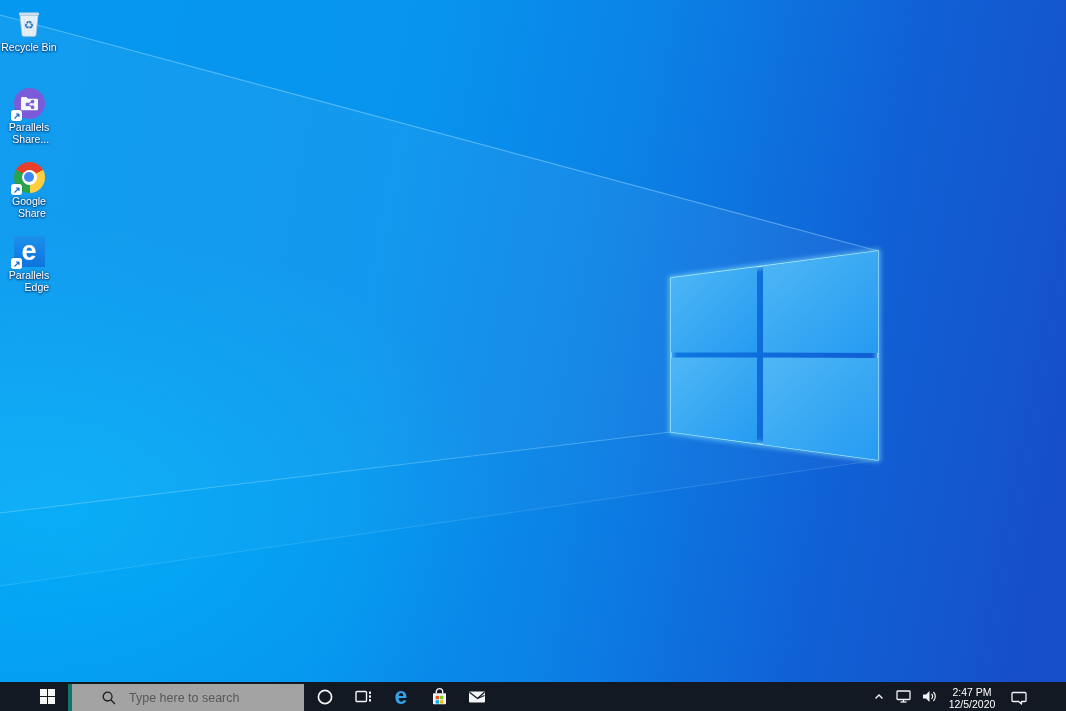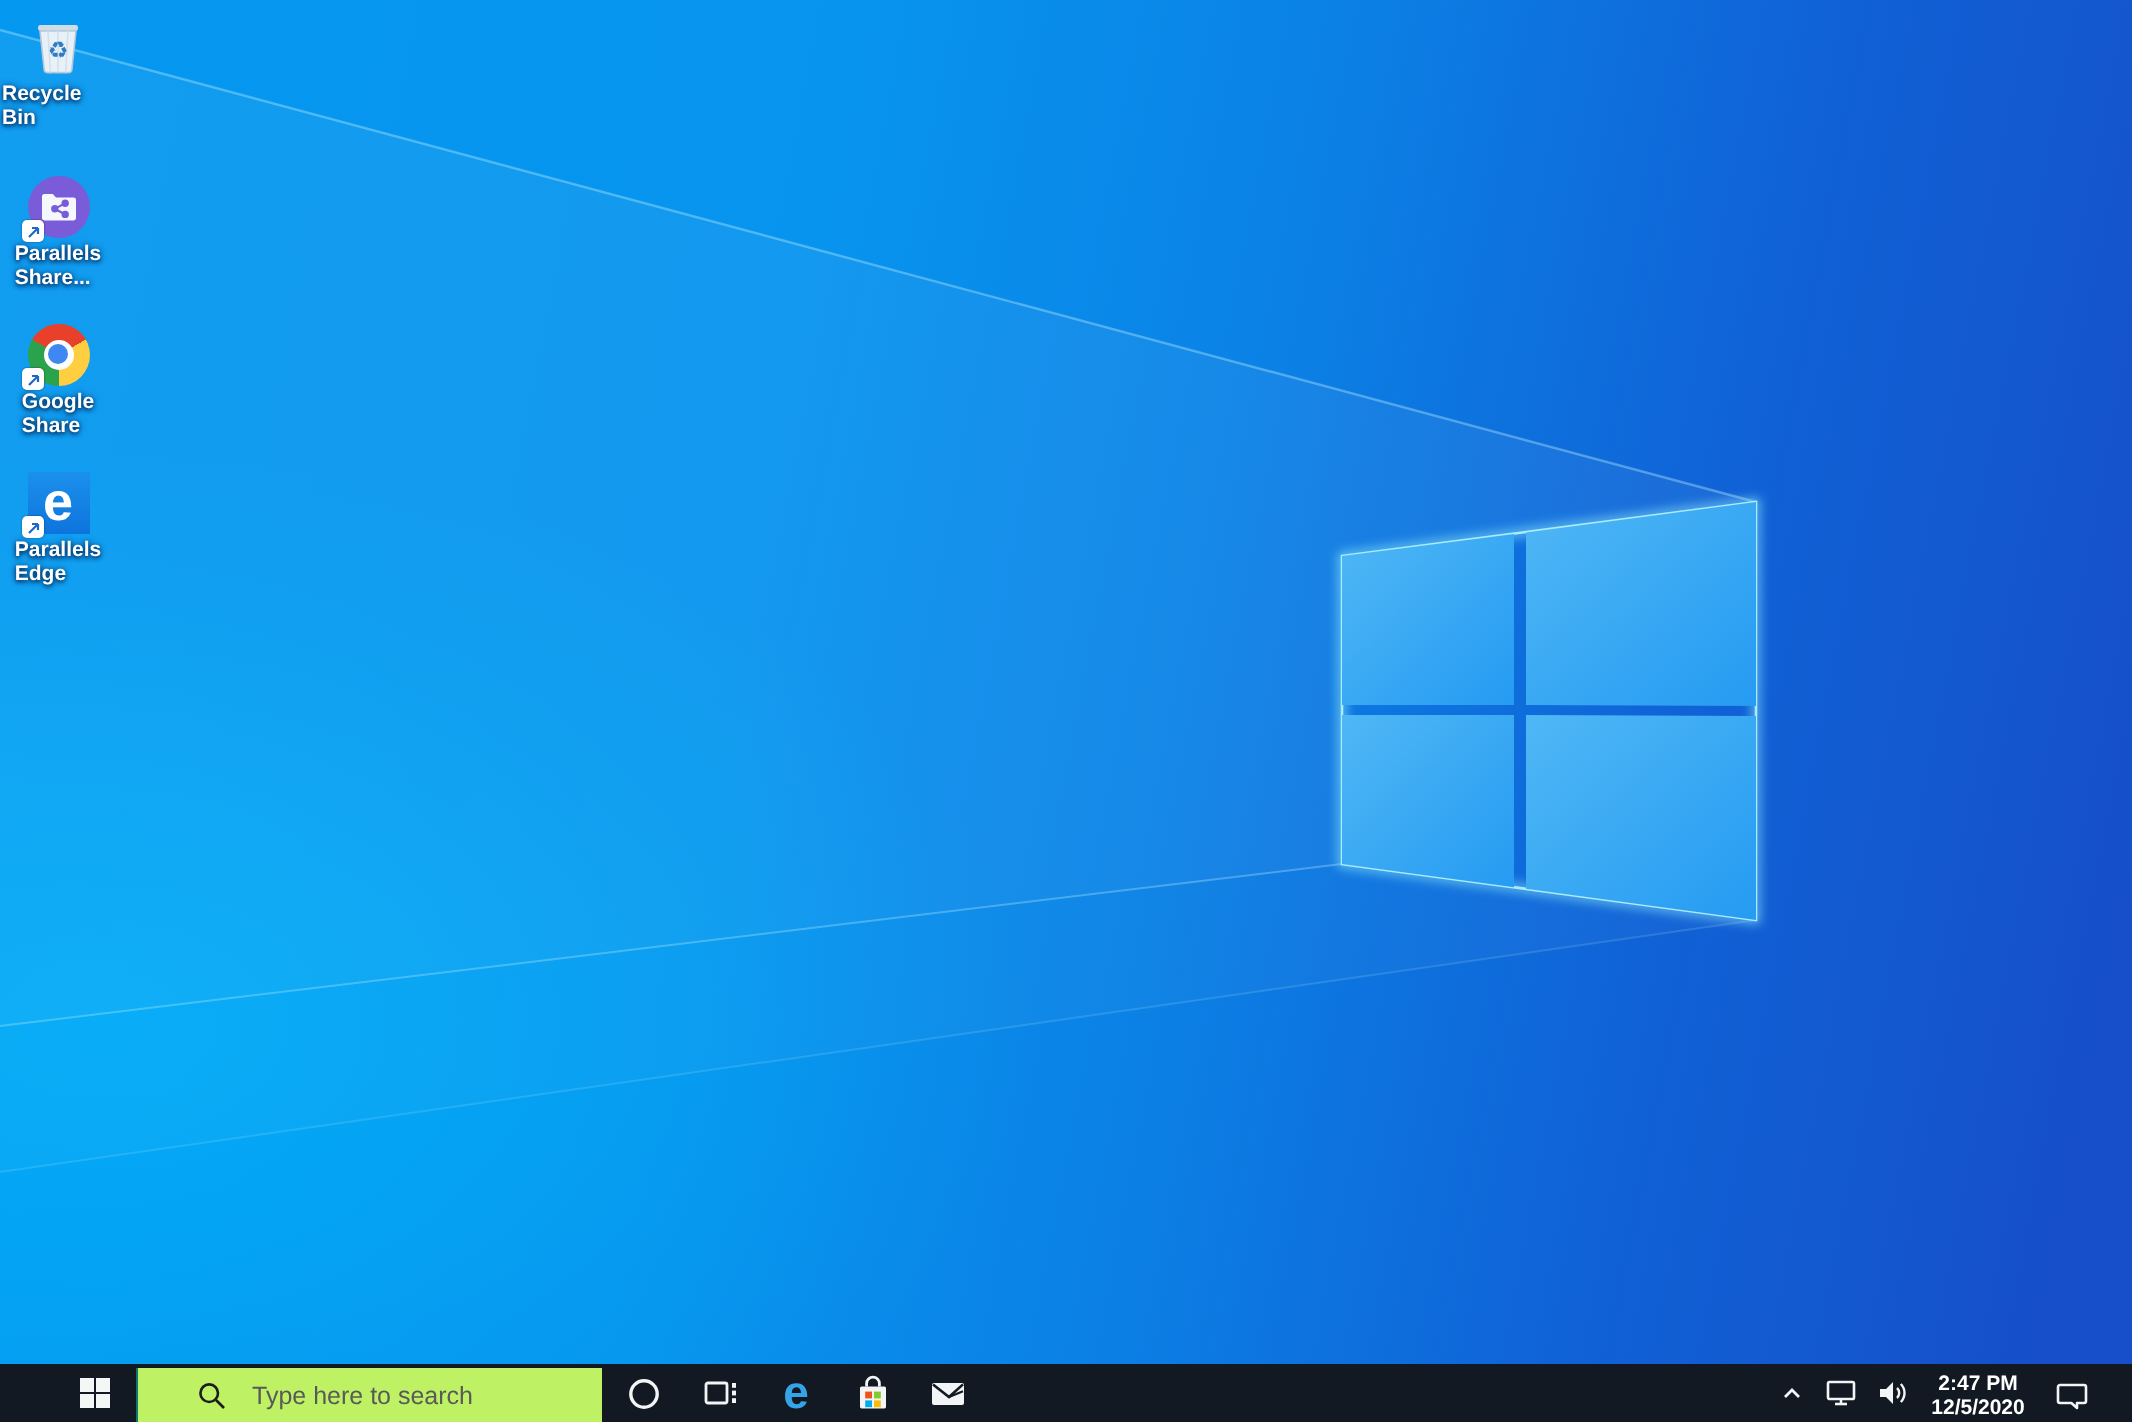--- a/index.html
+++ b/index.html
@@ -13,23 +13,22 @@
     background:
       radial-gradient(70% 65% at 5% 72%, rgba(0,195,255,.48), rgba(0,195,255,0) 62%),
       linear-gradient(101deg,#0598f0 0%,#0794ee 36%,#0b82e6 55%,#1062d6 76%,#164fc9 96%);
   }
   .wallpaper svg{position:absolute;inset:0;display:block;}
   
   .icon-col{position:absolute;left:1px;top:6px;width:56px;display:flex;flex-direction:column;}
   .dicon{display:flex;flex-direction:column;align-items:center;cursor:default;}
   .dicon .art{position:relative;width:34px;height:34px;display:flex;align-items:center;justify-content:center;}
   .dicon .lbl{
-    margin-top:2px;text-align:left;font-size:10.5px;line-height:11.5px;color:#fff;
+    margin-top:2px;text-align:right;font-size:10.5px;line-height:11.5px;color:#fff;
     text-shadow:0 1px 2px rgba(0,25,70,.85),0 0 3px rgba(0,25,70,.6);
-    font-weight:bold;
   }
   .badge{
     position:absolute;left:-1px;bottom:-1px;width:11px;height:11px;background:#fff;
     border-radius:2.5px;box-shadow:0 0 1px rgba(0,0,0,.55);display:flex;align-items:center;justify-content:center;
   }
   .parallels-circle{width:31px;height:31px;border-radius:50%;background:#7a5cd8;display:flex;align-items:center;justify-content:center;}
   .chrome-ball{
     position:relative;width:31px;height:31px;border-radius:50%;
     background:conic-gradient(from -60deg,#e8402a 0 120deg,#ffce41 0 240deg,#2ba24c 0 360deg);
   }
@@ -41,33 +40,33 @@
     color:#fff;font-size:27px;font-weight:bold;line-height:29px;
   }
   
   .taskbar{
     position:absolute;left:0;right:0;bottom:0;height:29px;background:#121922;
     display:flex;align-items:stretch;z-index:5;
   }
   .tb-btn{display:flex;align-items:center;justify-content:center;cursor:pointer;}
   .start-btn{width:42px;margin-left:26px;}
   .search-box{
-    width:232px;height:27px;margin-top:2px;background:#bef264;
-    display:flex;align-items:center;border-left:1px solid #0f766e;
+    width:232px;height:27px;margin-top:2px;background:#a3a3a3;
+    display:flex;align-items:center;border-left:4px solid #0f766e;
   }
   .search-box svg{margin-left:30px;flex:none;}
   .search-box input{
     flex:1;min-width:0;margin-left:11px;border:none;outline:none;background:transparent;
     font-family:"Liberation Sans",sans-serif;font-size:12.5px;color:#444;
   }
   .search-box input::placeholder{color:#595959;opacity:1;}
   .apps{display:flex;margin-left:2px;}
   .app-btn{width:38px;}
   .edge-e{color:#35a3e8;font-size:23px;font-weight:bold;line-height:23px;}
-  .tray{margin-left:auto;display:flex;align-items:center;padding-right:13px;font-weight:bold;}
+  .tray{margin-left:auto;display:flex;align-items:center;padding-right:30px;}
   .tray .tb-btn{height:29px;}
   .clock{
     width:56px;text-align:center;color:#fff;font-size:10.5px;line-height:12px;cursor:pointer;
     padding:2px 2px 0 2px;
   }
   .clock div{white-space:nowrap;}
 </style>
 </head>
 <body>
 

